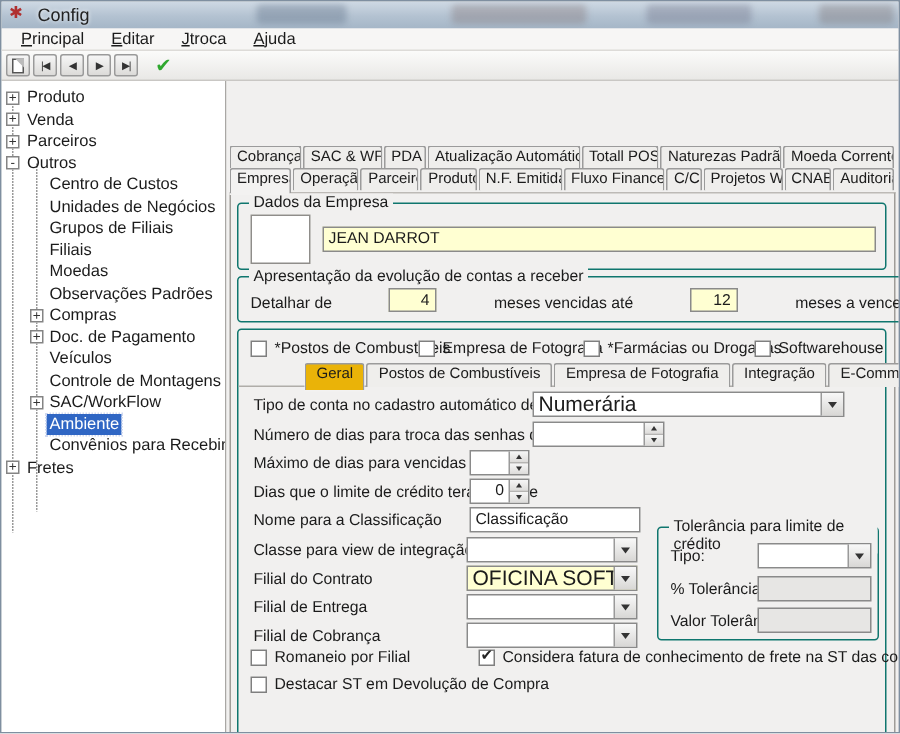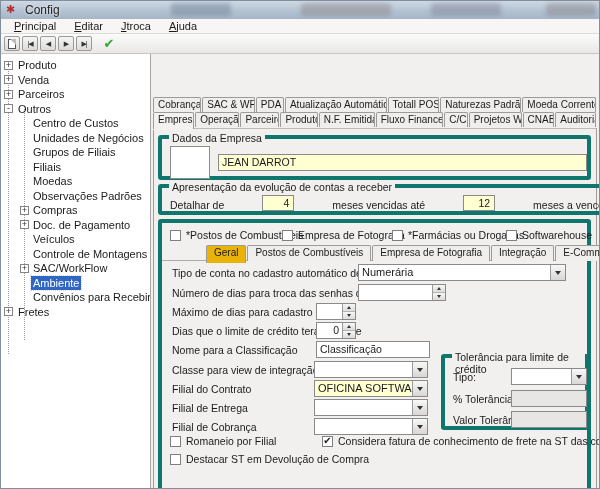--- a/index.html
+++ b/index.html
@@ -51,32 +51,32 @@
   .tab { flex:1 1 auto; min-width:0; border:1px solid #9b9b9b; border-bottom:none; border-radius:2px 2px 0 0;
     background:#EFEEEC; font-size:10px; text-align:center; padding:1px 4px 0 4px; margin-right:1px; overflow:hidden; white-space:nowrap; }
   .tabrow2 { margin-top:0; }
   .tab.active { background:#F3F2F1; position:relative; z-index:3; height:17px; box-shadow:0 1px 0 #F3F2F1; }
 
   
   .page { position:absolute; left:2px; top:74px; width:444px; height:412px; background:#F1F0EF;
     border:1px solid #9f9c98; border-top-color:#bdbab6; }
 
   
-  .grp { position:absolute; border:4px solid #0f766e; border-radius:3px; }
+  .grp { position:absolute; border:1px solid #0f766e; border-radius:3px; }
   .grp > .cap { position:absolute; top:-7px; left:7px; background:#F1F0EF; padding:0 3px; font-size:10.5px; }
 
   .lbl { position:absolute; font-size:10.5px; white-space:nowrap; }
 
   .edit { position:absolute; height:17px; background:#fff; border:1px solid #8a8a8a; font-size:10.5px; line-height:15px; padding:0 3px; overflow:hidden; white-space:nowrap; }
   .edit.yellow { background:#FFFFD2; }
   .edit.disabled { background:#E7E6E4; }
 
   .combo { position:absolute; height:17px; background:#fff; border:1px solid #8a8a8a; display:flex; }
   .combo.yellow { background:#FFFFD2; }
-  .combo .ctext { flex:1; font-size:11px; line-height:15px; padding:0 3px; overflow:hidden; white-space:nowrap; }
+  .combo .ctext { flex:1; font-size:14px; line-height:15px; padding:0 3px; overflow:hidden; white-space:nowrap; }
   .combo .cbtn { width:15px; border-left:1px solid #9a9a9a; background:linear-gradient(180deg,#f8f8f8,#d8d7d5); display:flex; align-items:center; justify-content:center; }
   .arr-dn { width:0; height:0; border:3px solid transparent; border-top:4px solid #333; margin-top:3px; }
 
   .spin { position:absolute; height:17px; background:#fff; border:1px solid #8a8a8a; display:flex; }
   .spin.num .stext { text-align:right; }
   .spin .stext { flex:1; font-size:10.5px; line-height:15px; padding:0 3px; }
   .spin .sbtns { width:13px; display:flex; flex-direction:column; border-left:1px solid #9a9a9a; }
   .spin .sb { flex:1; background:linear-gradient(180deg,#f6f6f6,#dddcda); display:flex; align-items:center; justify-content:center; }
   .spin .sb + .sb { border-top:1px solid #b5b4b2; }
   .arr-up-s { width:0; height:0; border:2.5px solid transparent; border-bottom:3.5px solid #333; margin-bottom:2px; }
@@ -251,21 +251,21 @@
           <span class="sbtns">
               <span class="sb">
                 <span class="arr-up-s"></span>
               </span>
               <span class="sb">
                 <span class="arr-dn-s"></span>
               </span>
             </span>
         </div>
 
-        <span class="lbl" style="left:10px;top:83px;">Máximo de dias para cadastro</span>
+        <span class="lbl" style="left:10px;top:83px;">Máximo de dias para vencidas</span>
         <div class="spin num" style="left:154px;top:80px;width:40px;">
           <span class="stext"></span>
           <span class="sbtns">
               <span class="sb">
                 <span class="arr-up-s"></span>
               </span>
               <span class="sb">
                 <span class="arr-dn-s"></span>
               </span>
             </span>

